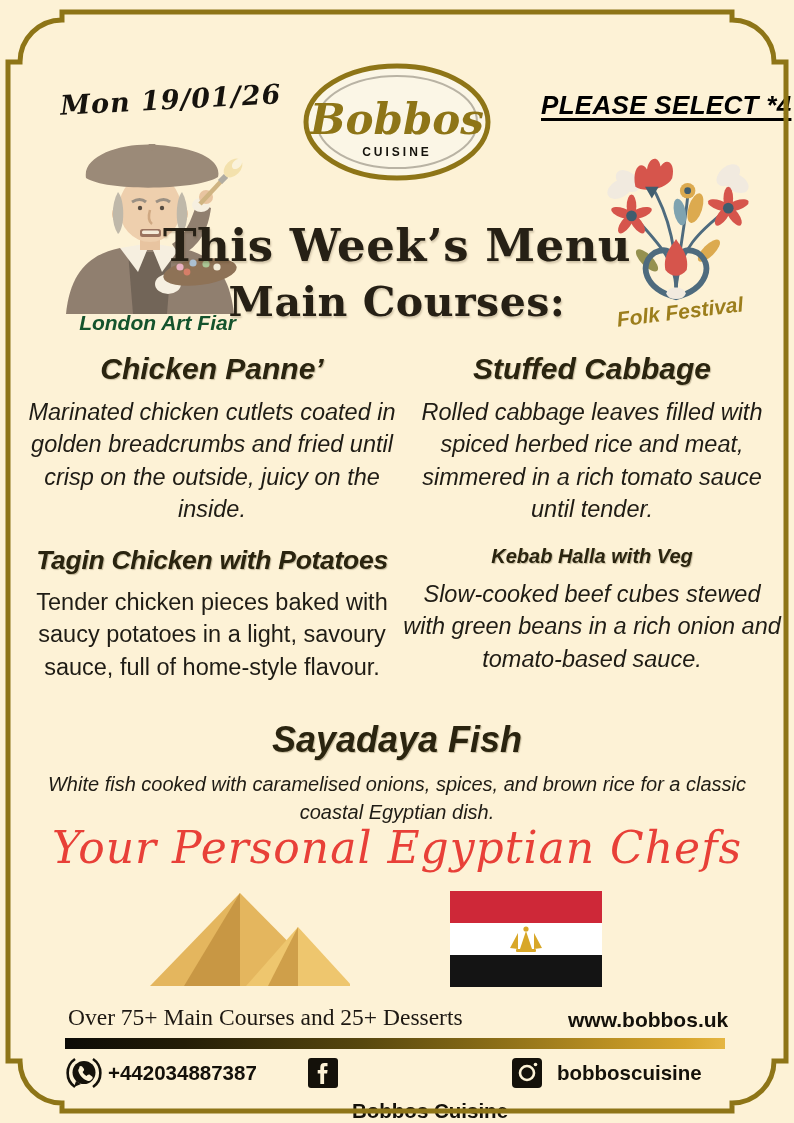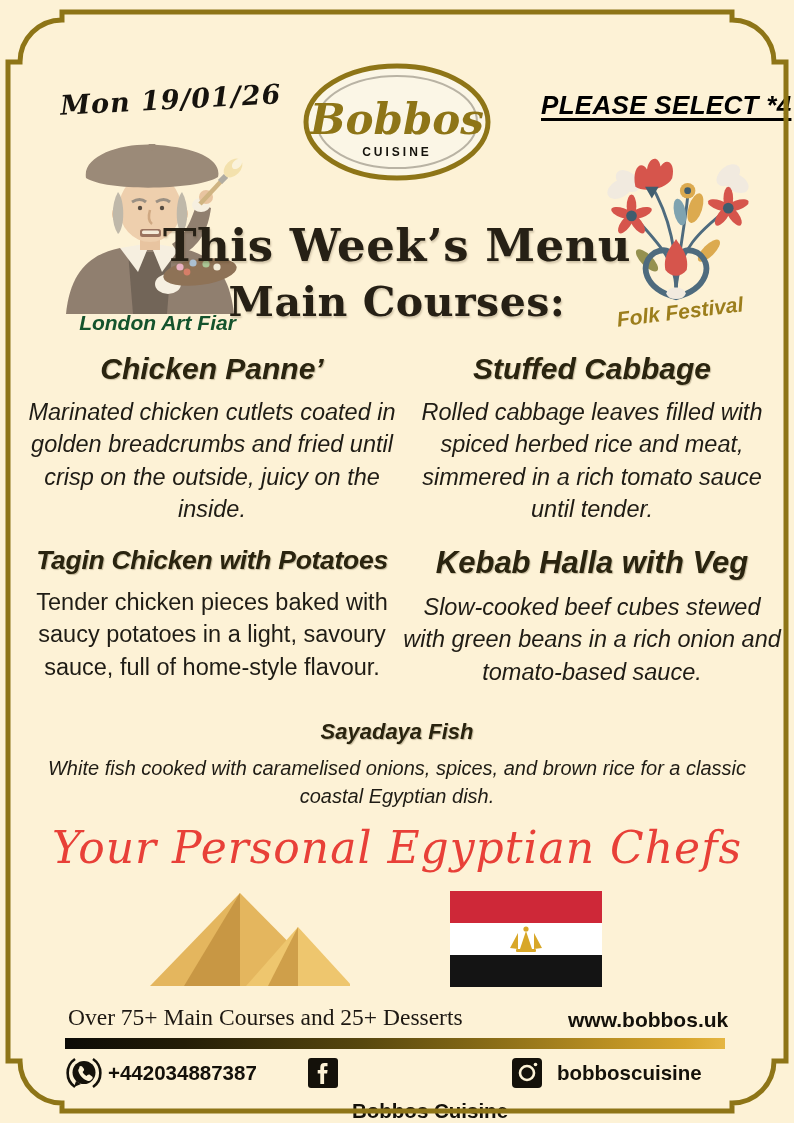--- a/index.html
+++ b/index.html
@@ -53,24 +53,24 @@
   .dish-desc{
     font-style:italic;font-size:23.5px;line-height:1.38;color:#1f1c15;
     text-align:center;
   }
   .col-left{left:14px;width:396px;}
   .col-right{left:402px;width:380px;}
   .row1{top:352px;}
   .row2{top:545px;}
   .row1 .dish-name,.name-lg{font-size:30px;}
   .name-tagin{font-size:26.5px;letter-spacing:-0.3px;}
-  .name-kebab{font-size:31px;}
+  .name-kebab{font-size:20px;}
   .dish-name{margin-bottom:10px;}
   .fish-block{left:47px;top:719px;width:700px;text-align:center;}
-  .name-fish{font-size:22px;}
+  .name-fish{font-size:36px;}
   .fish-desc{font-size:20px;}
   
   .tagline{
     left:0;top:822px;width:794px;text-align:center;
     font-family:"DejaVu Serif",serif;font-weight:400;font-style:italic;
     font-size:44px;color:#e84038;letter-spacing:1px;
   }
   .pyramids{left:150px;top:891px;width:200px;height:97px;}
   .flag{left:450px;top:891px;width:152px;height:96px;}
   

